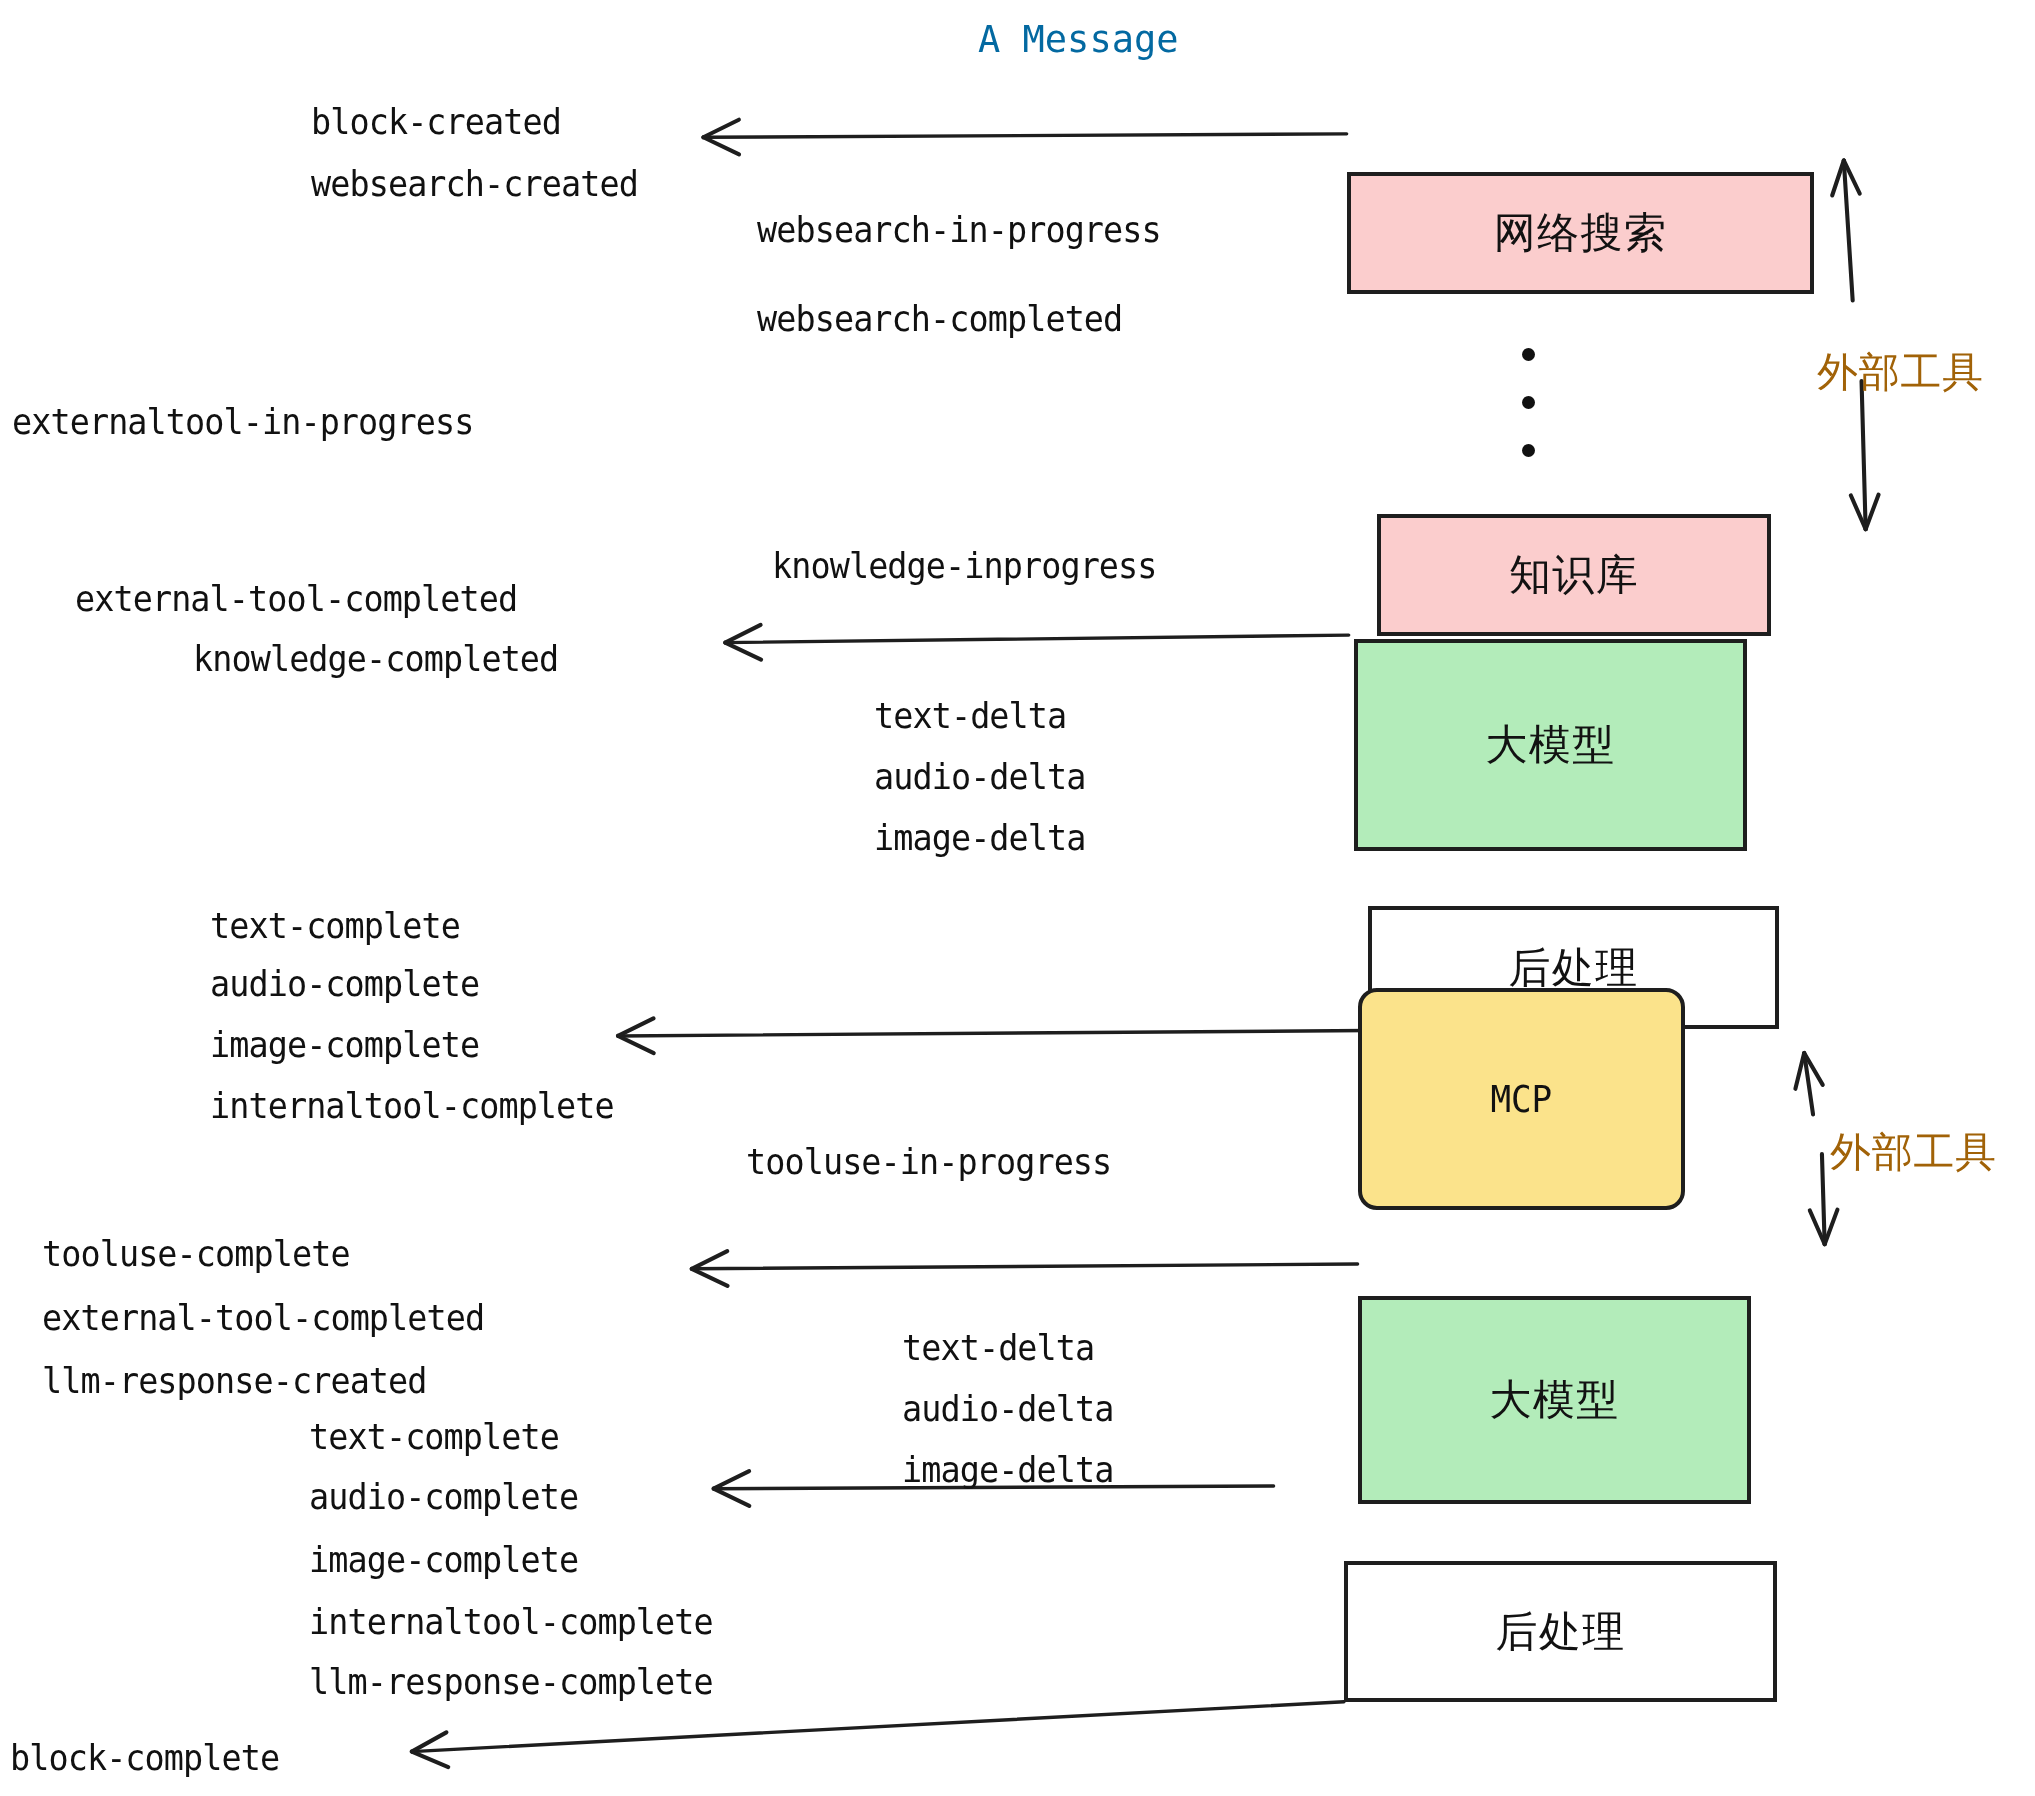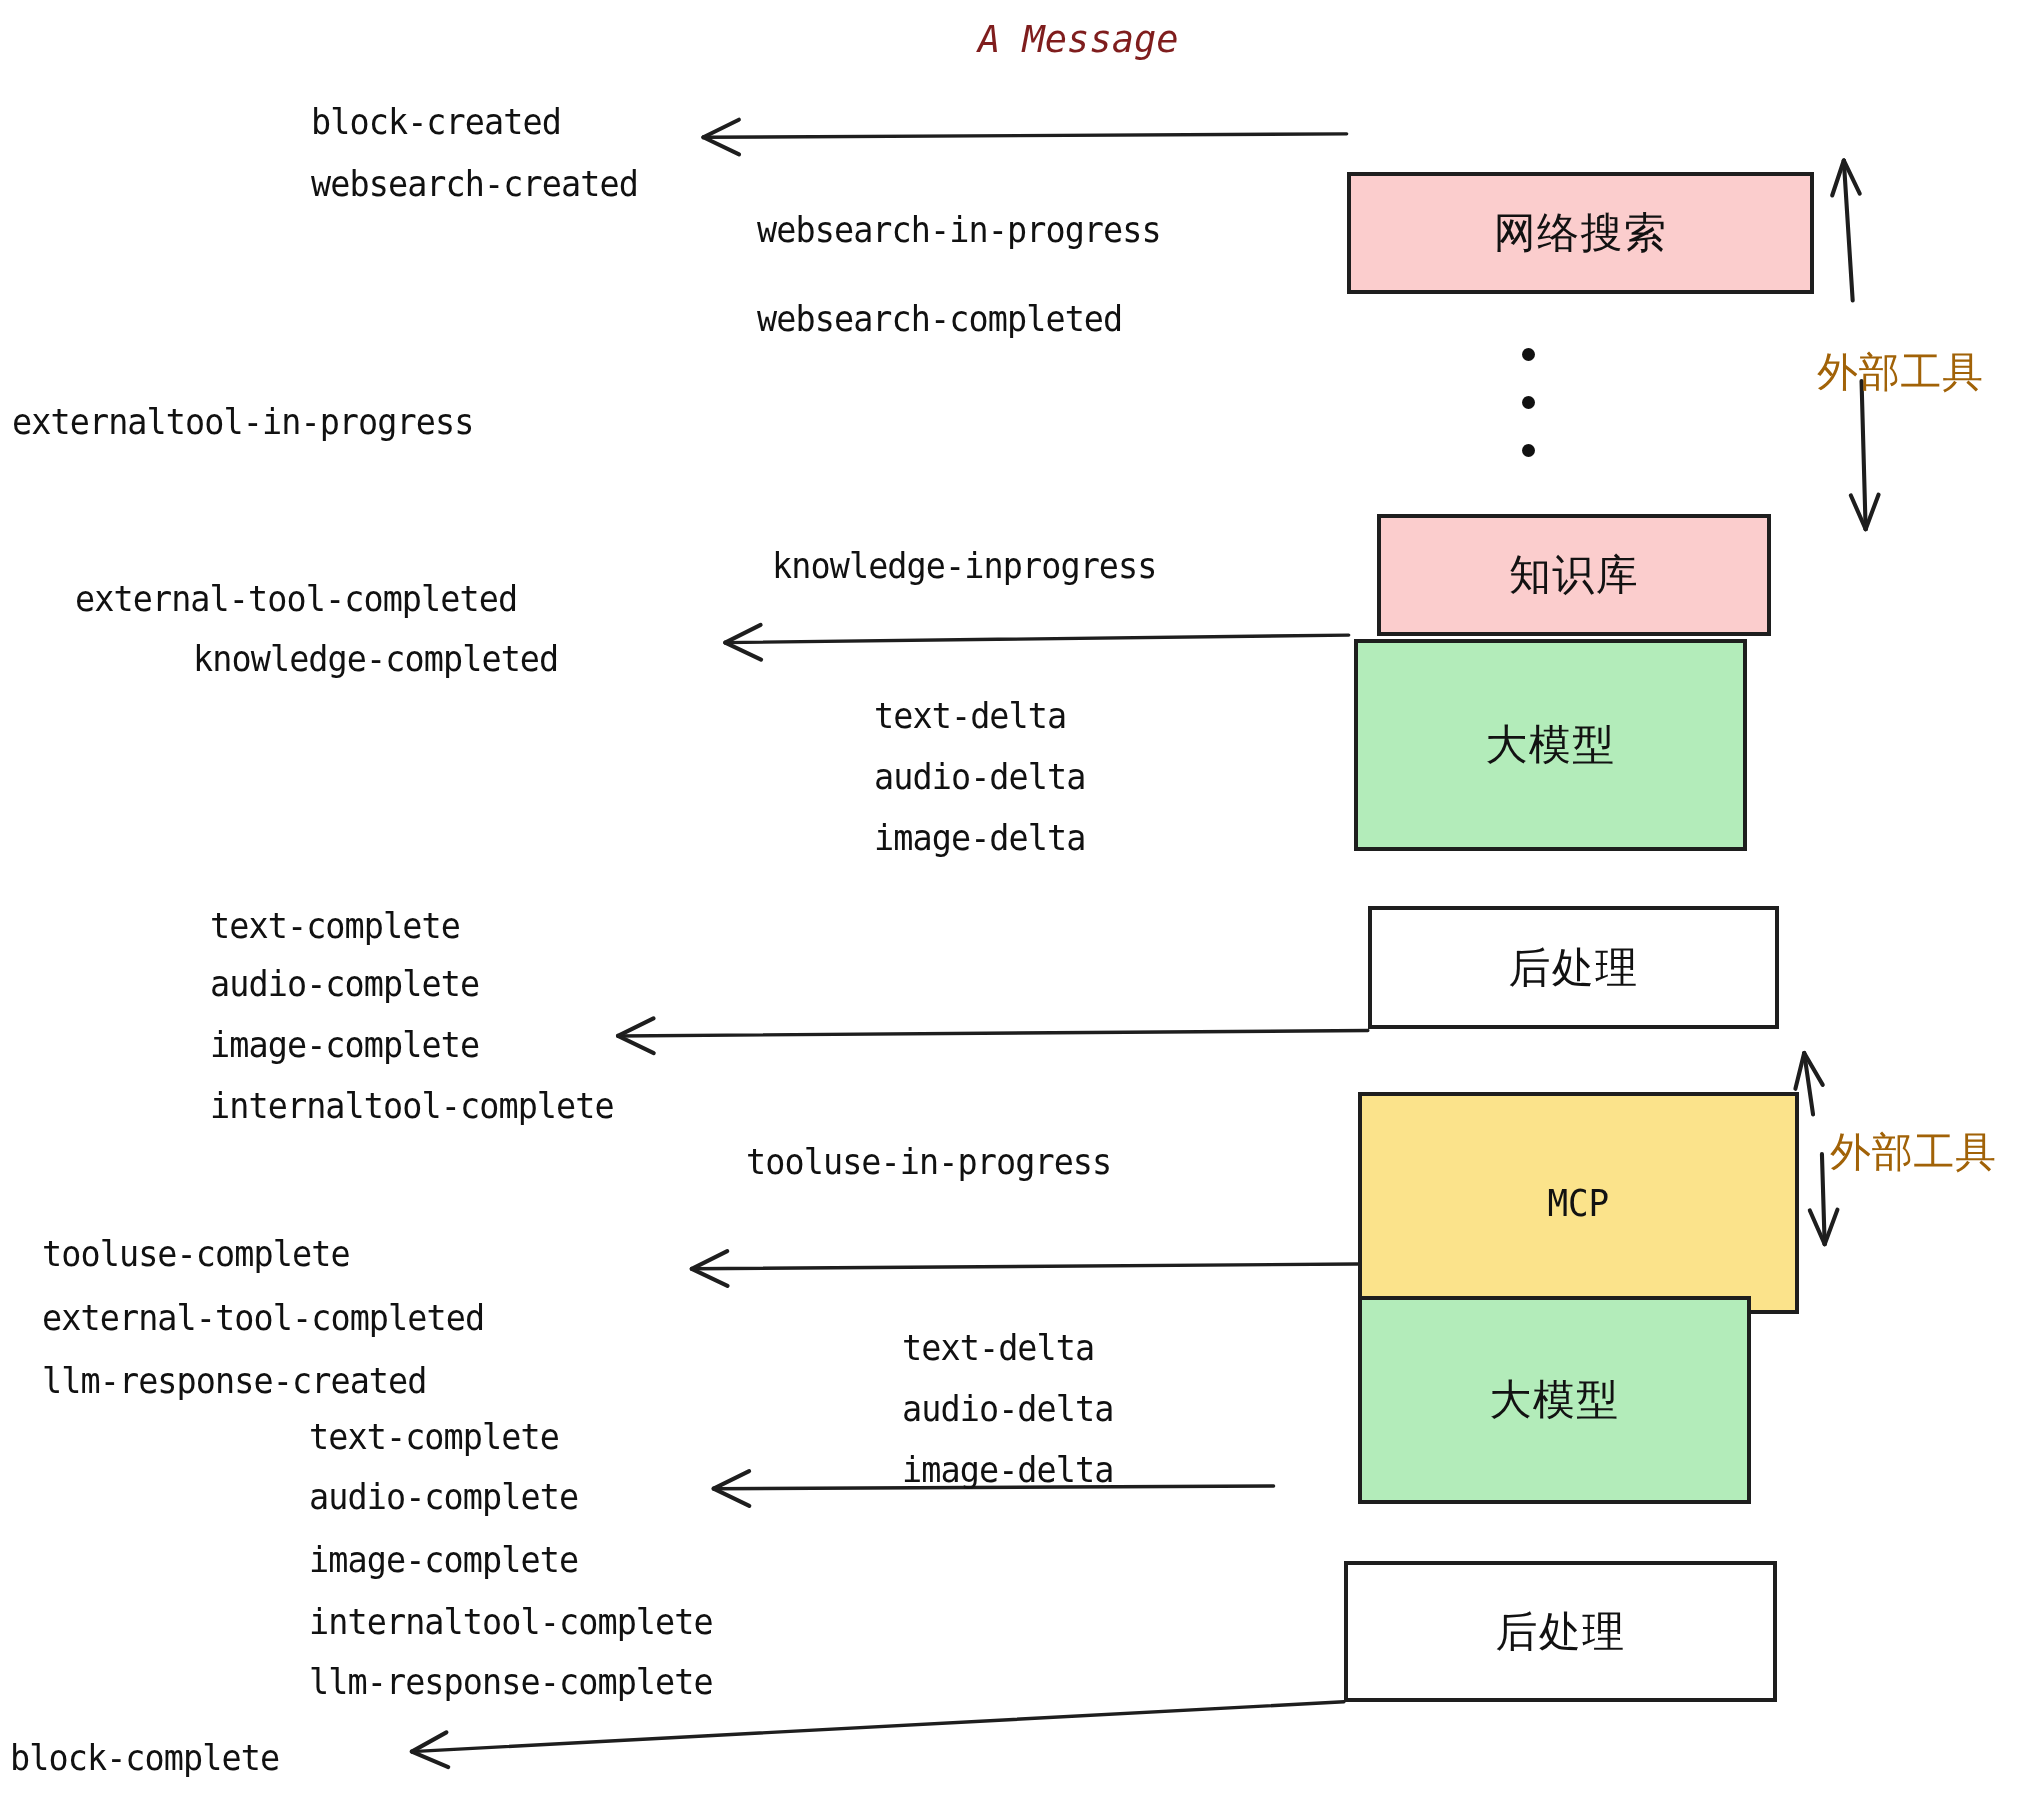--- a/index.html
+++ b/index.html
@@ -25,24 +25,23 @@
     white-space: nowrap;
     line-height: 1;
     transform: scaleX(0.93);
     transform-origin: left center;
   }
   
   .title {
     position: absolute;
     font-family: "DejaVu Sans Mono", "Liberation Mono", monospace;
     font-size: 37px;
-    color: #7f1d1d;
+    color: #0369a1;
     white-space: nowrap;
     letter-spacing: 0px;
-    font-style: italic;
   }
   
   .box {
     position: absolute;
     box-sizing: border-box;
     border: 4.1px solid #1e1e1e;
     display: flex;
     align-items: center;
     justify-content: center;
   }
@@ -180,21 +179,21 @@
       </div>
       <div class="box" style="left: 1349px; top: 514px; width: 394px; height: 122px; background: rgb(251, 205, 205); border-color: rgb(30, 30, 30); margin-left: 28px;">
         <span class="box-label-cn">知识库</span>
       </div>
       <div class="box" style="left: 1354px; top: 639px; width: 393px; height: 212px; background: rgb(179, 236, 186); border-color: rgb(30, 30, 30);">
         <span class="box-label-cn">大模型</span>
       </div>
       <div class="box" style="left: 1368px; top: 906px; width: 411px; height: 123px; background: rgb(255, 255, 255); border-color: rgb(30, 30, 30);">
         <span class="box-label-cn">后处理</span>
       </div>
-      <div class="box" style="left: 1358px; top: 1092px; width: 441px; height: 222px; background: rgb(251, 227, 139); border-color: rgb(30, 30, 30);">
+      <div class="box" style="left: 1358px; top: 988px; width: 327px; height: 222px; background: rgb(251, 227, 139); border-color: rgb(30, 30, 30); border-radius: 19px;">
         <span class="box-label-en">MCP</span>
       </div>
       <div class="box" style="left: 1358px; top: 1296px; width: 393px; height: 208px; background: rgb(179, 236, 186); border-color: rgb(30, 30, 30);">
         <span class="box-label-cn">大模型</span>
       </div>
       <div class="box" style="left: 1344px; top: 1561px; width: 433px; height: 141px; background: rgb(255, 255, 255); border-color: rgb(30, 30, 30);">
         <span class="box-label-cn">后处理</span>
       </div>
     </div>
   <div id="events-layer">

